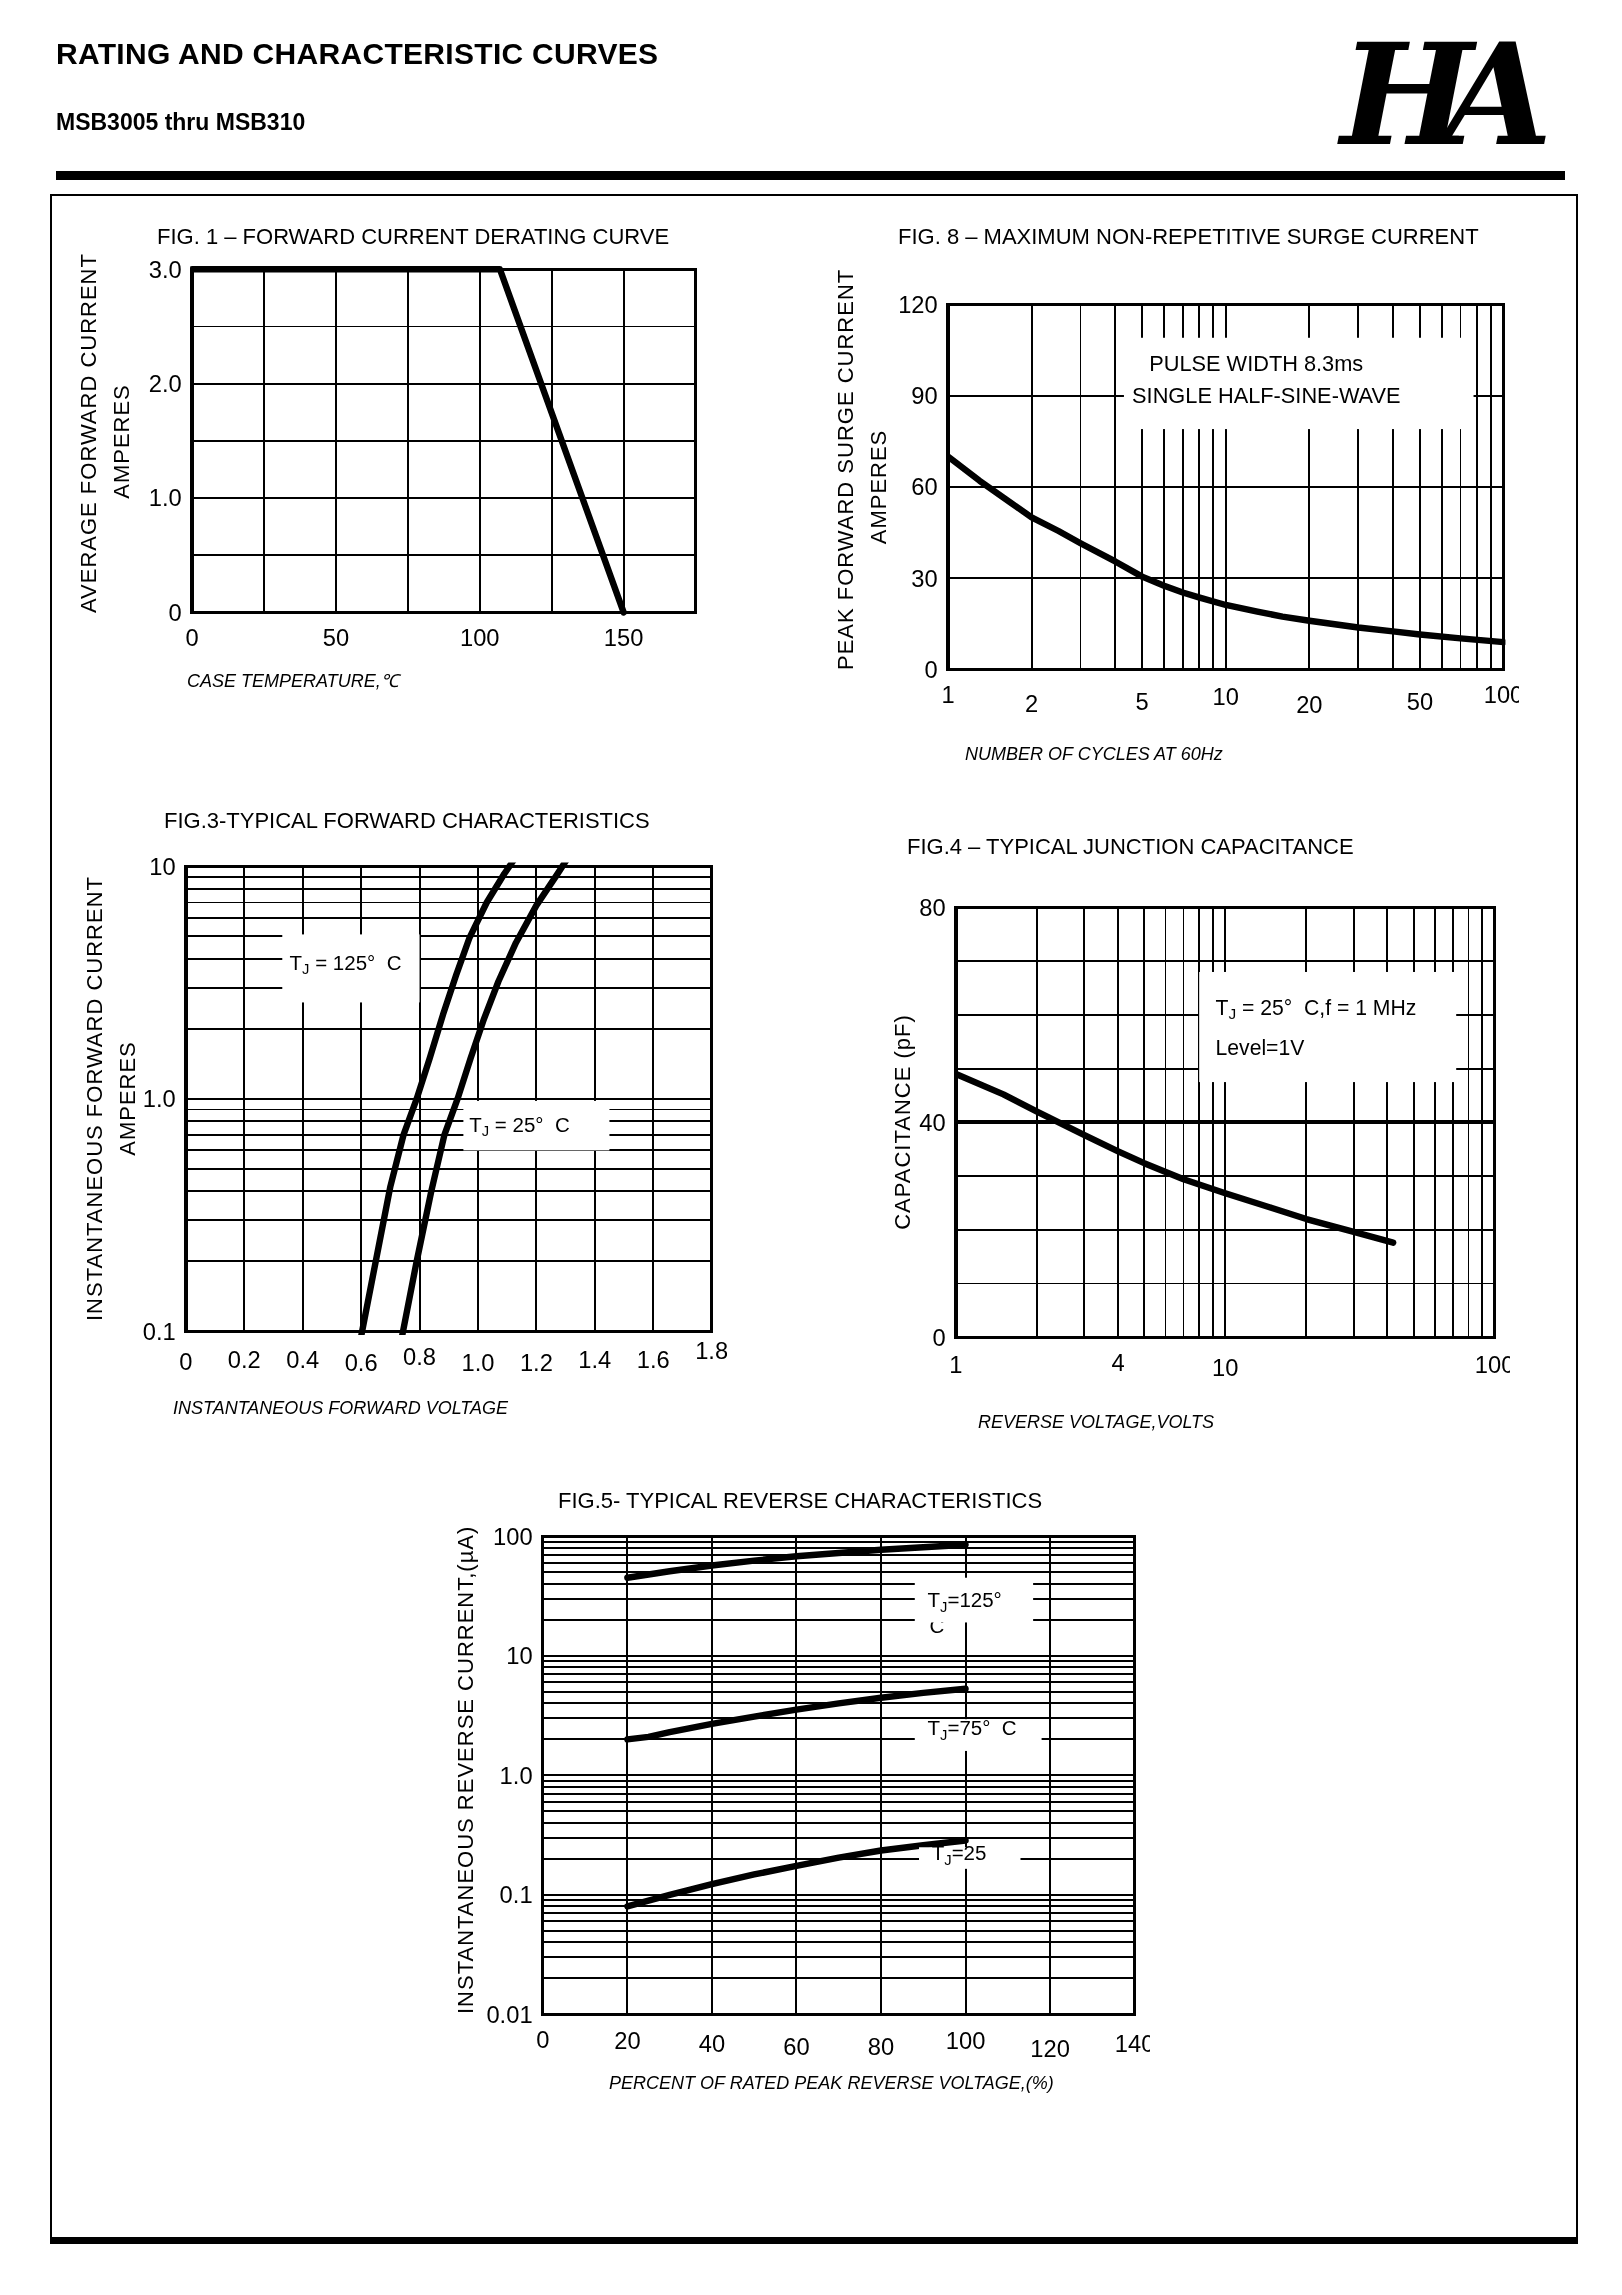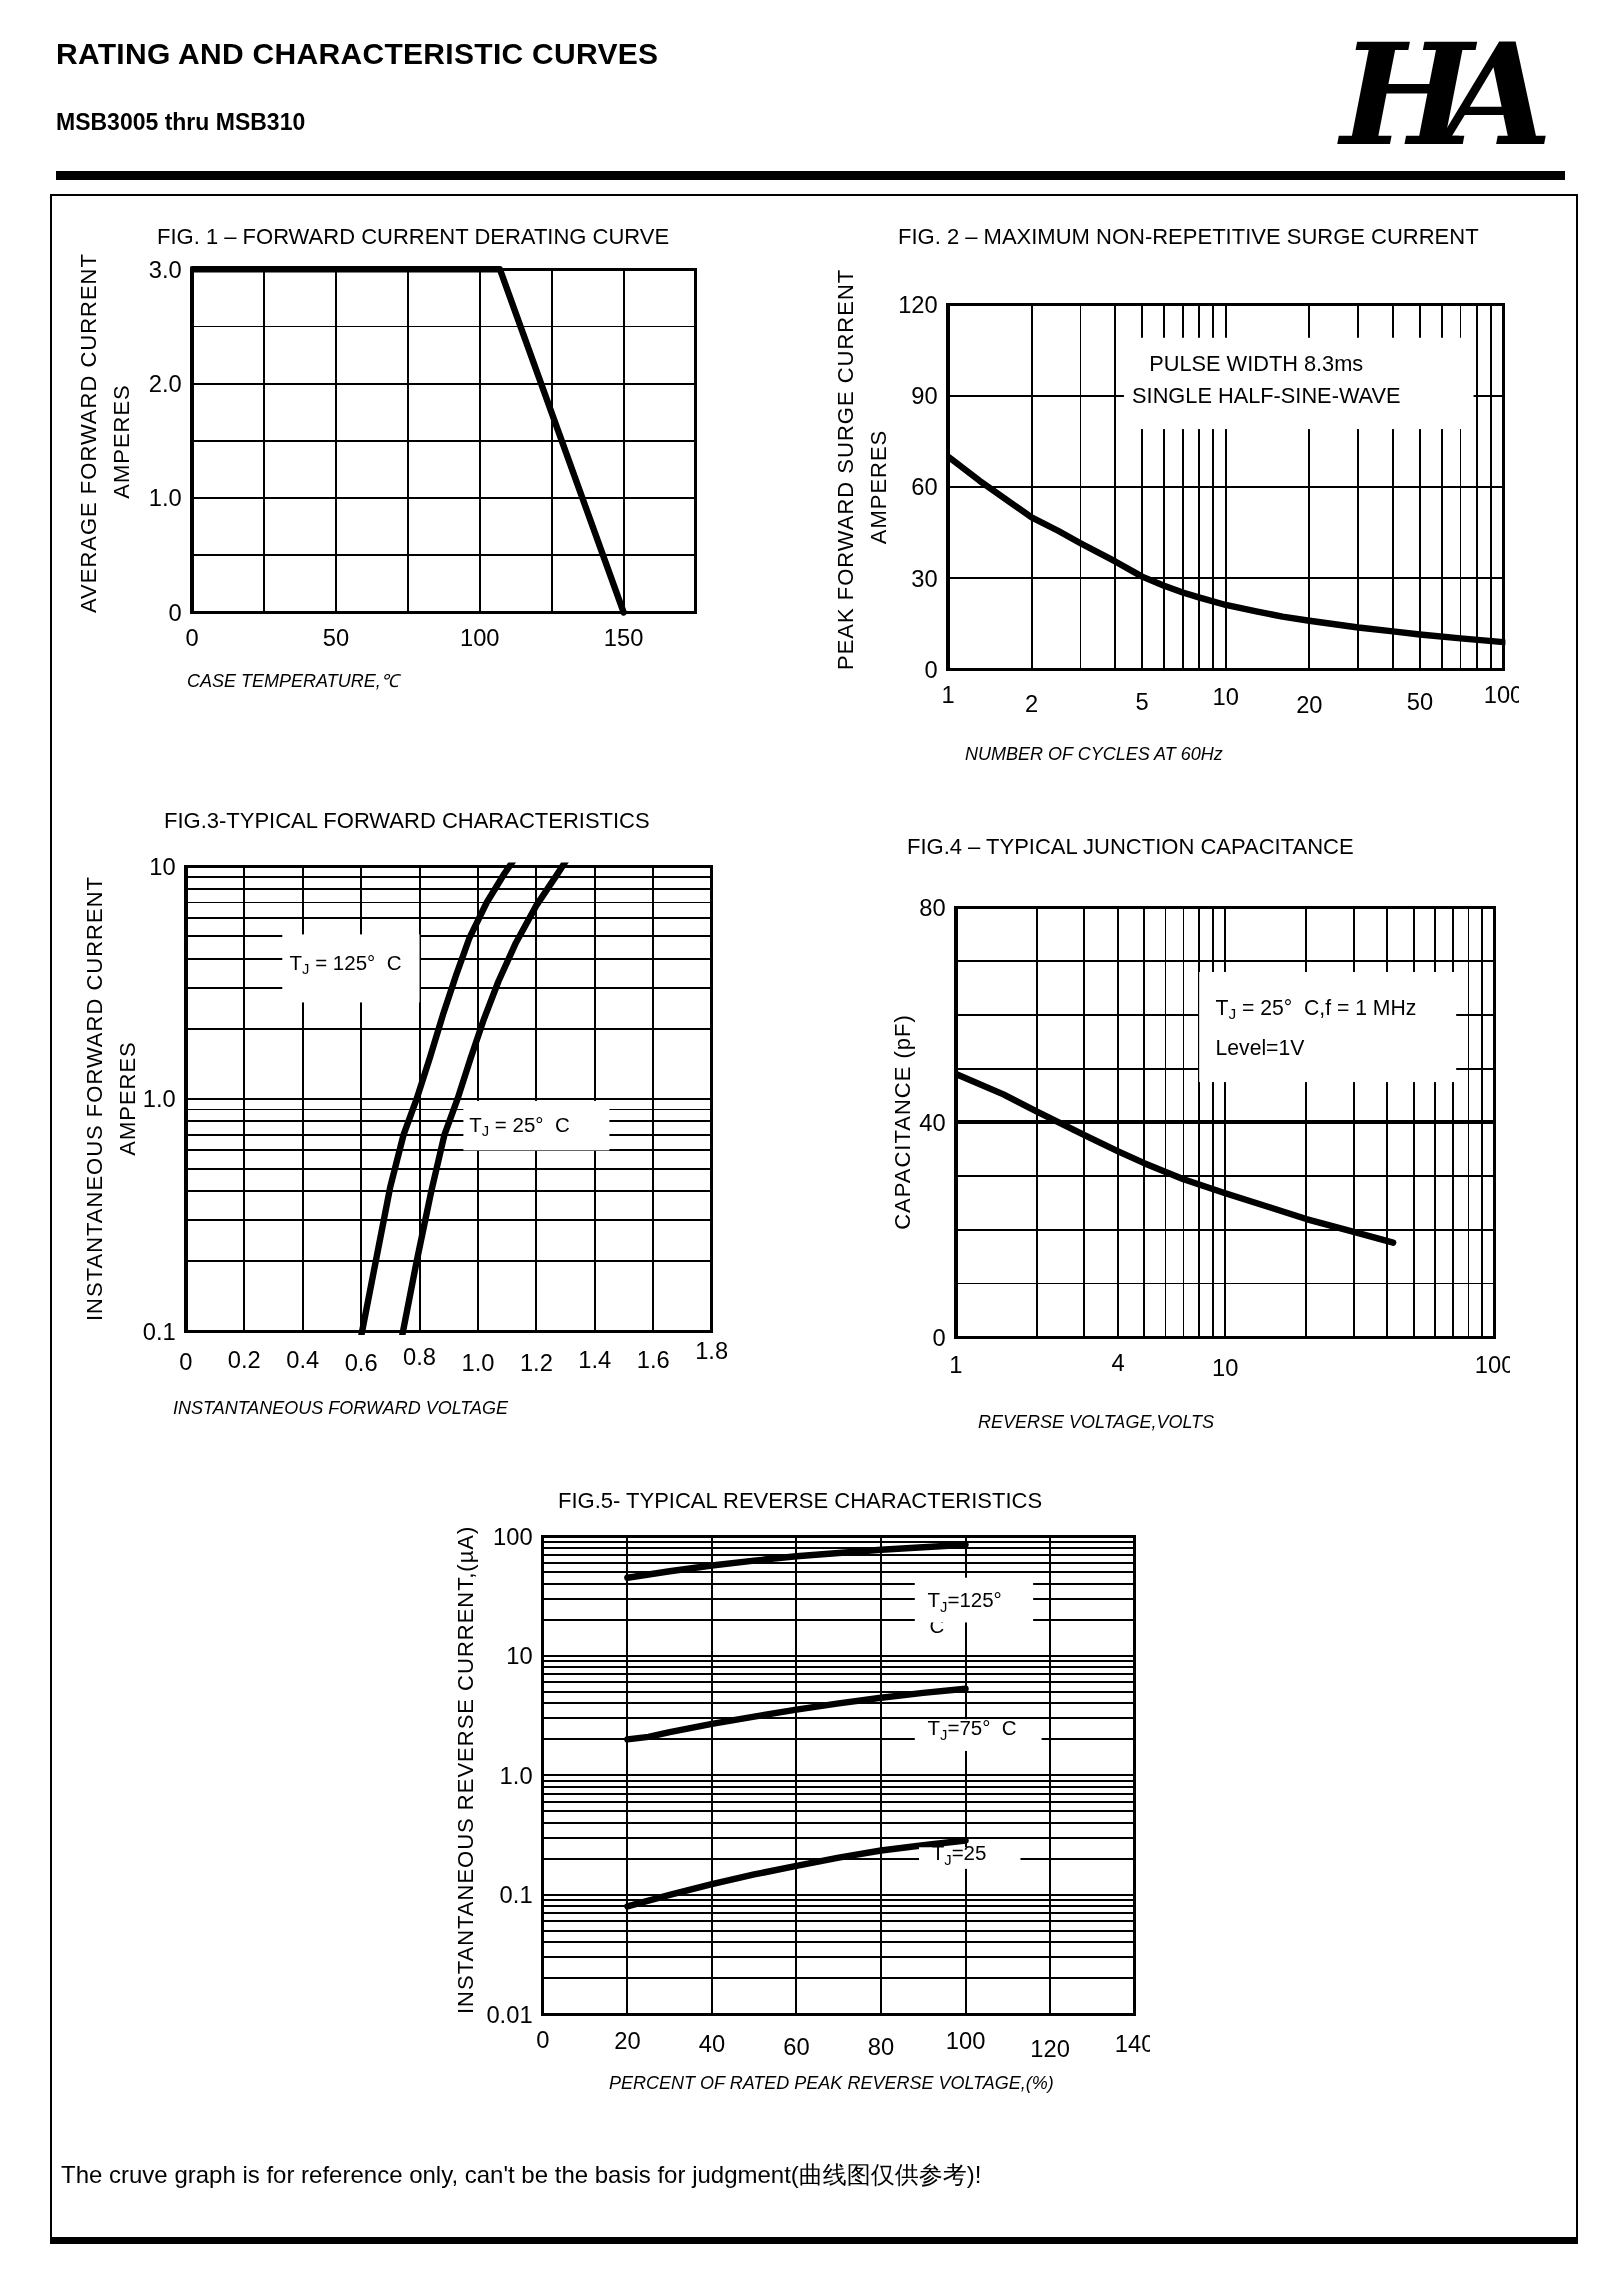--- a/index.html
+++ b/index.html
@@ -70,21 +70,21 @@
         <text x="792.9" y="603" text-anchor="middle" font-size="37">150</text>
         <text x="104" y="29.0" text-anchor="end" font-size="37">3.0</text>
         <text x="104" y="207.3" text-anchor="end" font-size="37">2.0</text>
         <text x="104" y="385.7" text-anchor="end" font-size="37">1.0</text>
         <text x="104" y="564.0" text-anchor="end" font-size="37">0</text>
       </svg>
     <div class="xlab" style="left:187px;top:668px;width:513px">CASE TEMPERATURE,℃</div>
   </section>
 
   <section class="fig">
-    <div class="fig-title" style="left:898px;top:224px;width:577px">FIG. 2 – MAXIMUM NON-REPETITIVE SURGE CURRENT</div>
+    <div class="fig-title" style="left:898px;top:224px;width:577px">FIG. 8 – MAXIMUM NON-REPETITIVE SURGE CURRENT</div>
     <div class="ylab" style="left:829px;top:670px;width:366px">
       <span>PEAK FORWARD SURGE CURRENT</span>
       <span>AMPERES</span>
     </div>
     <svg class="plot" style="left:871px;top:294px" width="648" height="437" viewBox="0 0 1011 682">
         <g stroke="#000" stroke-width="3" shape-rendering="crispEdges">
           <line x1="250.5" y1="16" x2="250.5" y2="586"></line>
           <line x1="326.8" y1="16" x2="326.8" y2="586"></line>
           <line x1="381.0" y1="16" x2="381.0" y2="586"></line>
           <line x1="423.0" y1="16" x2="423.0" y2="586"></line>
@@ -325,15 +325,14 @@
         <text x="1048.0" y="819" text-anchor="middle" font-size="37">140</text>
         <text x="110" y="29.0" text-anchor="end" font-size="37">100</text>
         <text x="110" y="215.3" text-anchor="end" font-size="37">10</text>
         <text x="110" y="401.5" text-anchor="end" font-size="37">1.0</text>
         <text x="110" y="587.8" text-anchor="end" font-size="37">0.1</text>
         <text x="110" y="774.0" text-anchor="end" font-size="37">0.01</text>
       </svg>
     <div class="xlab" style="left:609px;top:2073px;width:513px">PERCENT OF RATED PEAK REVERSE VOLTAGE,(%)</div>
   </section>
 
-  <div class="footer-note">The cruve graph is for reference only, can't be the basis for judgment(曲线图仅供参考)!</div>
 </div>
 
 
 </body></html>

